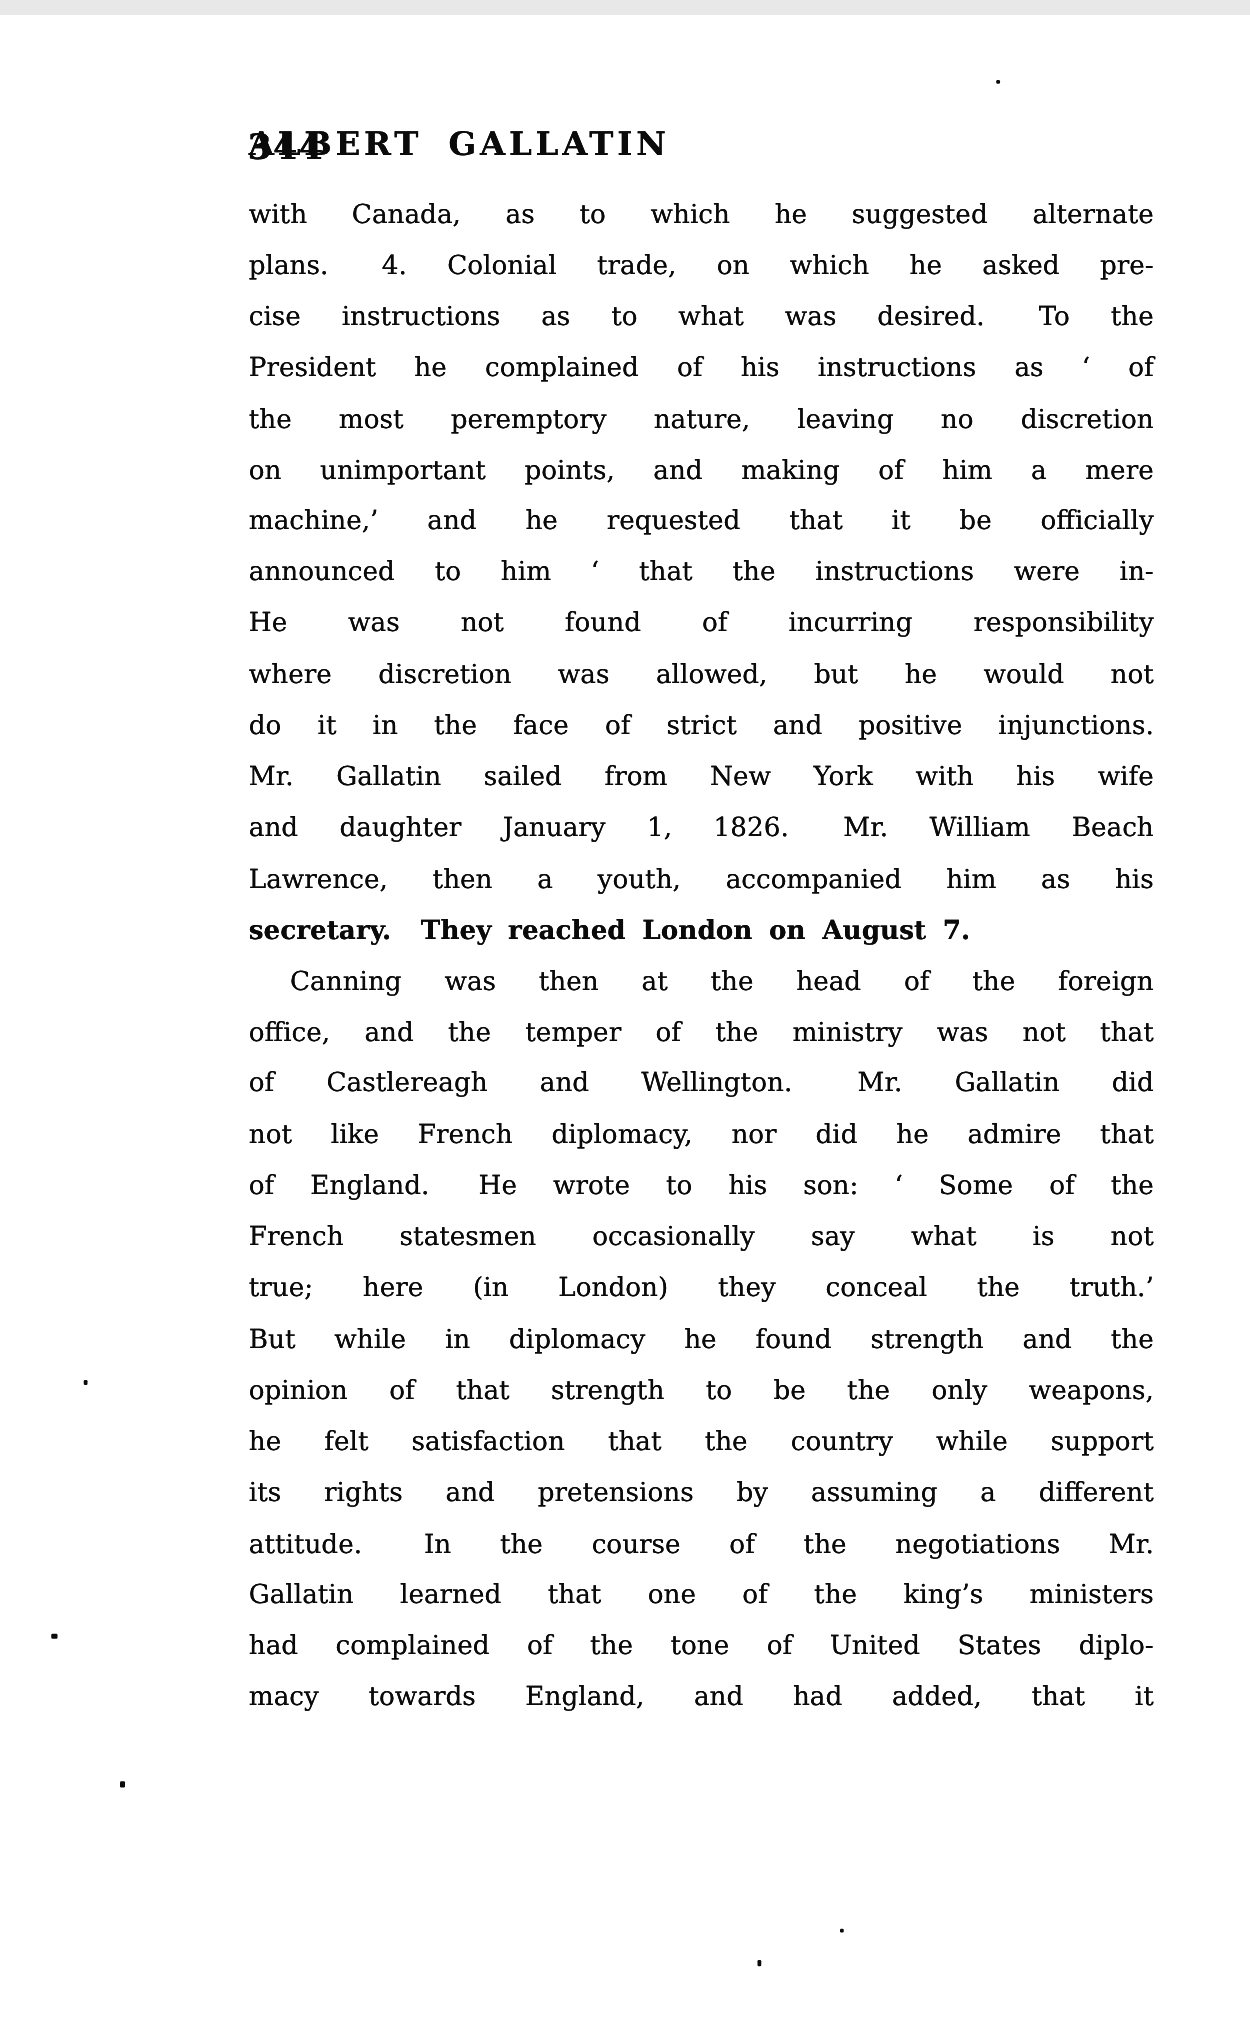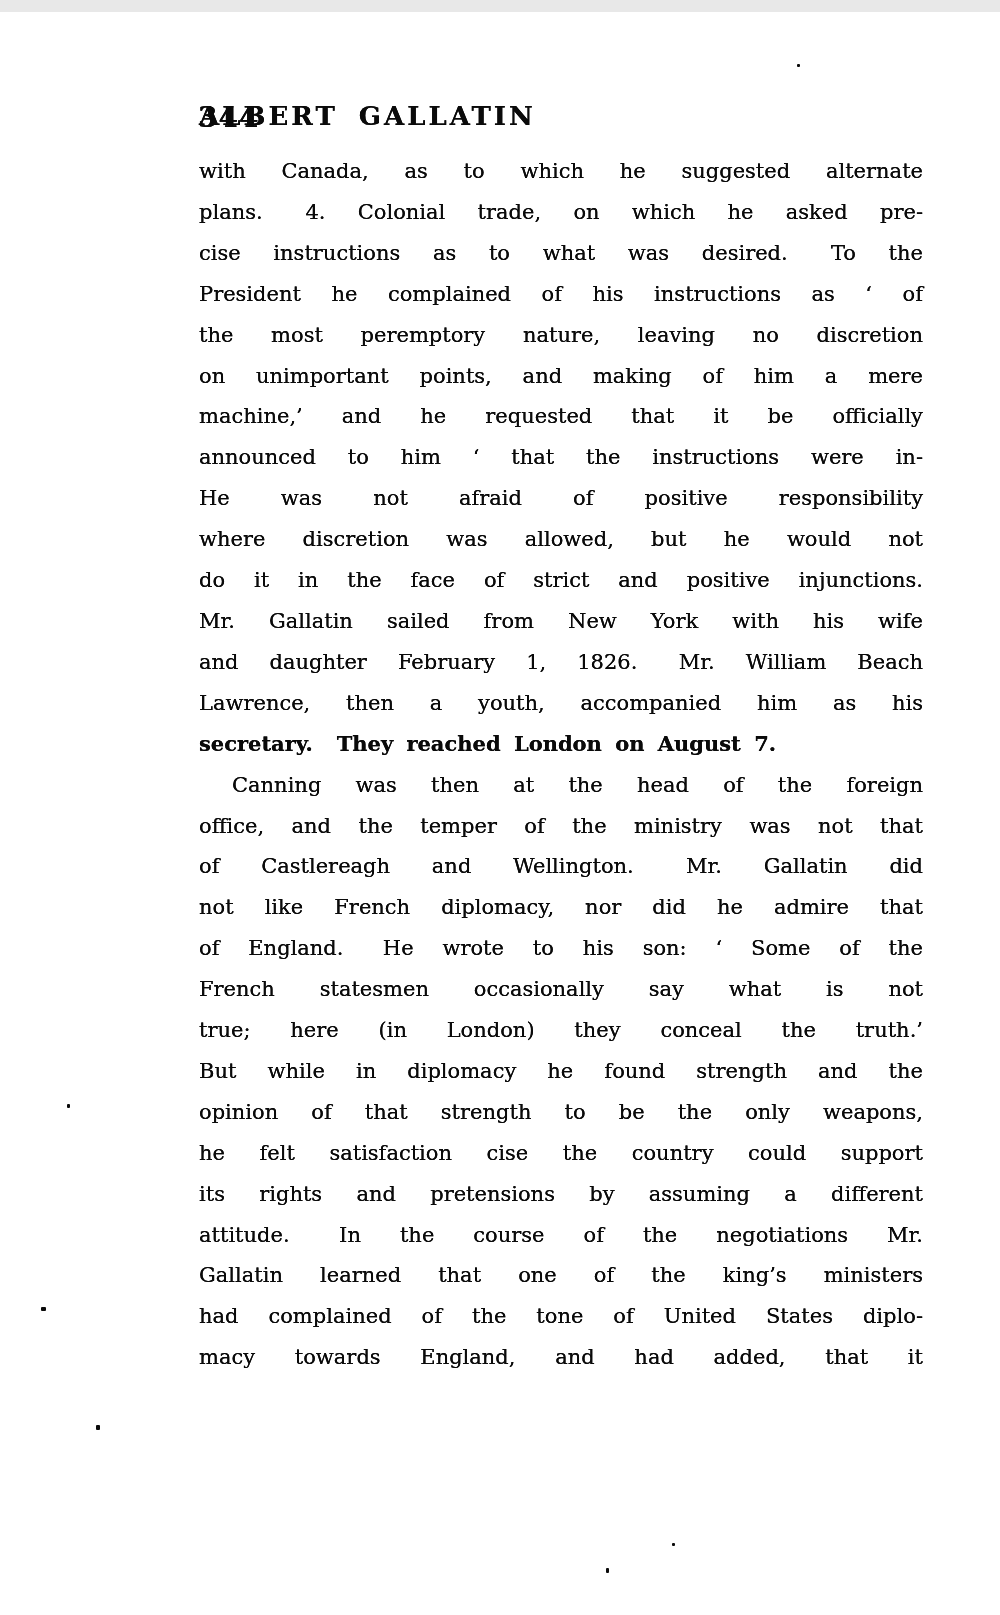--- a/index.html
+++ b/index.html
@@ -68,39 +68,39 @@
   <div class="text-block">
       <div class="paragraph">
         <div class="line">with Canada, as to which he suggested alternate</div>
         <div class="line">plans.  4. Colonial trade, on which he asked pre-</div>
         <div class="line">cise instructions as to what was desired.  To the</div>
         <div class="line">President he complained of his instructions as ‘ of</div>
         <div class="line">the most peremptory nature, leaving no discretion</div>
         <div class="line">on unimportant points, and making of him a mere</div>
         <div class="line">machine,’ and he requested that it be officially</div>
         <div class="line">announced to him ‘ that the instructions were in-</div>
-        <div class="line">He was not afraid of positive responsibility</div>
+        <div class="line">He was not found of incurring responsibility</div>
         <div class="line">where discretion was allowed, but he would not</div>
         <div class="line">do it in the face of strict and positive injunctions.</div>
         <div class="line">Mr. Gallatin sailed from New York with his wife</div>
-        <div class="line">and daughter February 1, 1826.  Mr. William Beach</div>
+        <div class="line">and daughter January 1, 1826.  Mr. William Beach</div>
         <div class="line">Lawrence, then a youth, accompanied him as his</div>
         <div class="line natural-end">secretary.  They reached London on August 7.</div>
       </div>
       <div class="paragraph">
         <div class="line indent">Canning was then at the head of the foreign</div>
         <div class="line">office, and the temper of the ministry was not that</div>
         <div class="line">of Castlereagh and Wellington.  Mr. Gallatin did</div>
         <div class="line">not like French diplomacy, nor did he admire that</div>
         <div class="line">of England.  He wrote to his son: ‘ Some of the</div>
         <div class="line">French statesmen occasionally say what is not</div>
         <div class="line">true; here (in London) they conceal the truth.’</div>
         <div class="line">But while in diplomacy he found strength and the</div>
         <div class="line">opinion of that strength to be the only weapons,</div>
-        <div class="line">he felt satisfaction cise the country could support</div>
+        <div class="line">he felt satisfaction that the country while support</div>
         <div class="line">its rights and pretensions by assuming a different</div>
         <div class="line">attitude.  In the course of the negotiations Mr.</div>
         <div class="line">Gallatin learned that one of the king’s ministers</div>
         <div class="line">had complained of the tone of United States diplo-</div>
         <div class="line">macy towards England, and had added, that it</div>
       </div>
     </div>
   <div>
       <div class="speck" style="left: 797px; top: 52px; width: 3px; height: 3px;"></div>
       <div class="speck" style="left: 67px; top: 1092px; width: 3px; height: 4px;"></div>

